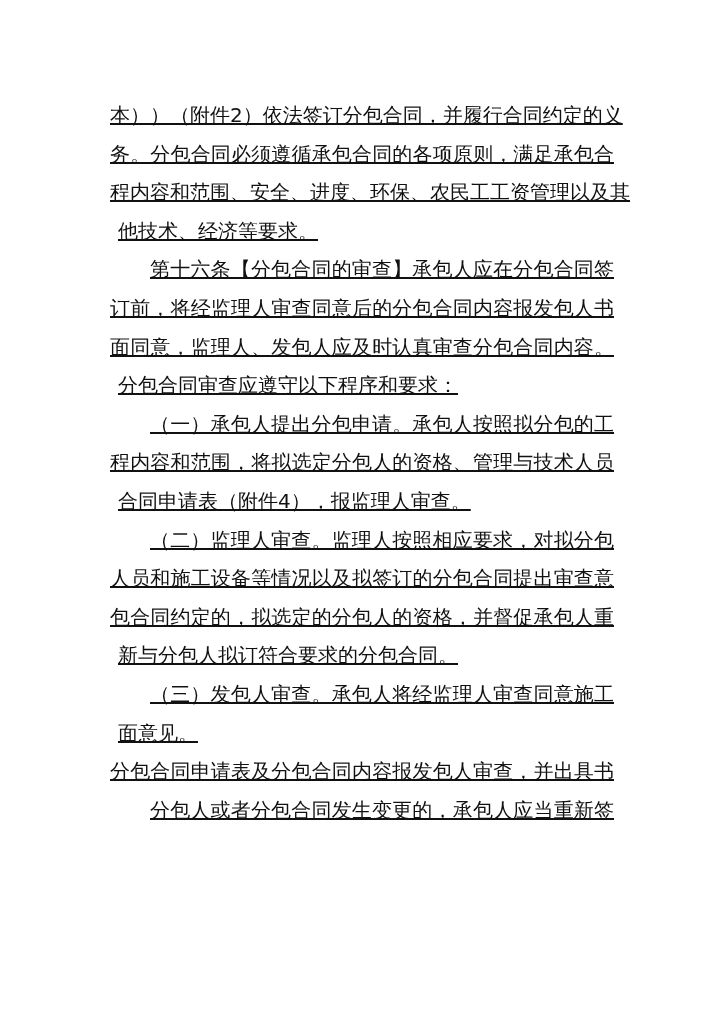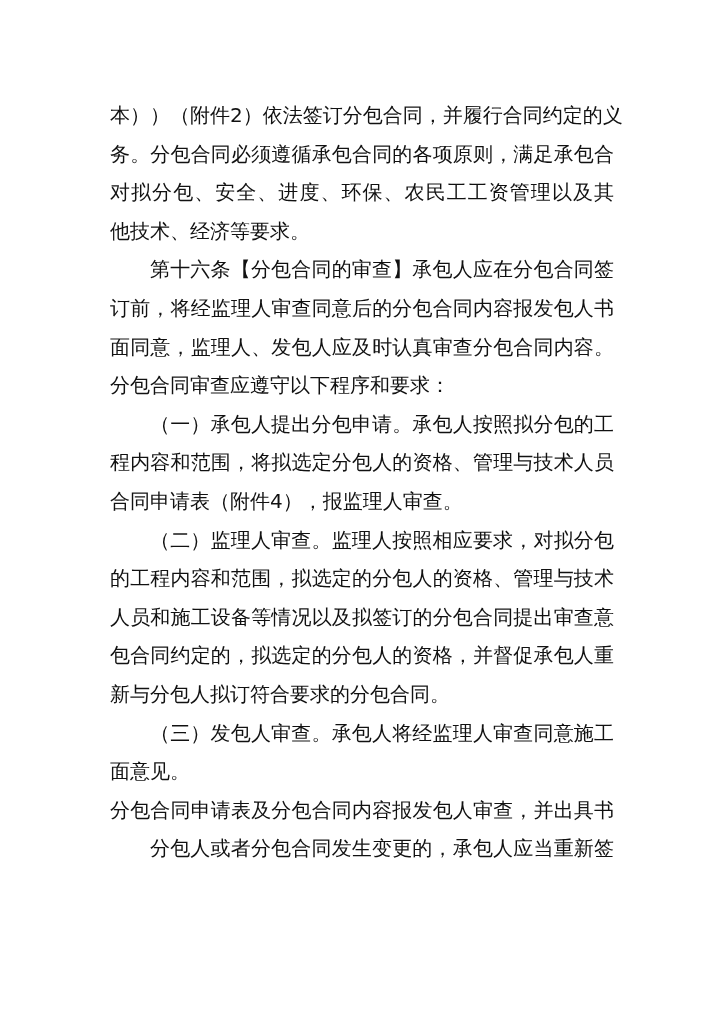--- a/index.html
+++ b/index.html
@@ -7,41 +7,41 @@
   .page { position: absolute; left: 110px; top: 96px; width: 504px; }
   .line {
     font-family: "DejaVu Sans", sans-serif;
     font-size: 20px;
     color: #111111;
     height: 38.6px;
     line-height: 38.6px;
     white-space: nowrap;
     text-align: justify;
     text-align-last: justify;
+    text-decoration: underline;
   }
-  .line.last { text-align-last: left; }
+  .line.last { text-align-last: left; margin-left: 8px; }
   .indent { padding-left: 40px; }
 </style>
 </head>
 <body>
 
 <div class="page" id="page">
     <div class="line">本））（附件2）依法签订分包合同，并履行合同约定的义</div>
     <div class="line">务。分包合同必须遵循承包合同的各项原则，满足承包合</div>
-    <div class="line">对拟分包、安全、进度、环保、农民工工资管理以及其</div>
+    <div class="line">程内容和范围、安全、进度、环保、农民工工资管理以及其</div>
     <div class="line last">他技术、经济等要求。</div>
     <div class="line indent">第十六条【分包合同的审查】承包人应在分包合同签</div>
     <div class="line">订前，将经监理人审查同意后的分包合同内容报发包人书</div>
     <div class="line">面同意，监理人、发包人应及时认真审查分包合同内容。</div>
     <div class="line last">分包合同审查应遵守以下程序和要求：</div>
     <div class="line indent">（一）承包人提出分包申请。承包人按照拟分包的工</div>
     <div class="line">程内容和范围，将拟选定分包人的资格、管理与技术人员</div>
     <div class="line last">合同申请表（附件4），报监理人审查。</div>
     <div class="line indent">（二）监理人审查。监理人按照相应要求，对拟分包</div>
-    <div class="line">的工程内容和范围，拟选定的分包人的资格、管理与技术</div>
     <div class="line">人员和施工设备等情况以及拟签订的分包合同提出审查意</div>
     <div class="line">包合同约定的，拟选定的分包人的资格，并督促承包人重</div>
     <div class="line last">新与分包人拟订符合要求的分包合同。</div>
     <div class="line indent">（三）发包人审查。承包人将经监理人审查同意施工</div>
     <div class="line last">面意见。</div>
     <div class="line">分包合同申请表及分包合同内容报发包人审查，并出具书</div>
     <div class="line indent">分包人或者分包合同发生变更的，承包人应当重新签</div>
   </div>
 
 </body></html>

